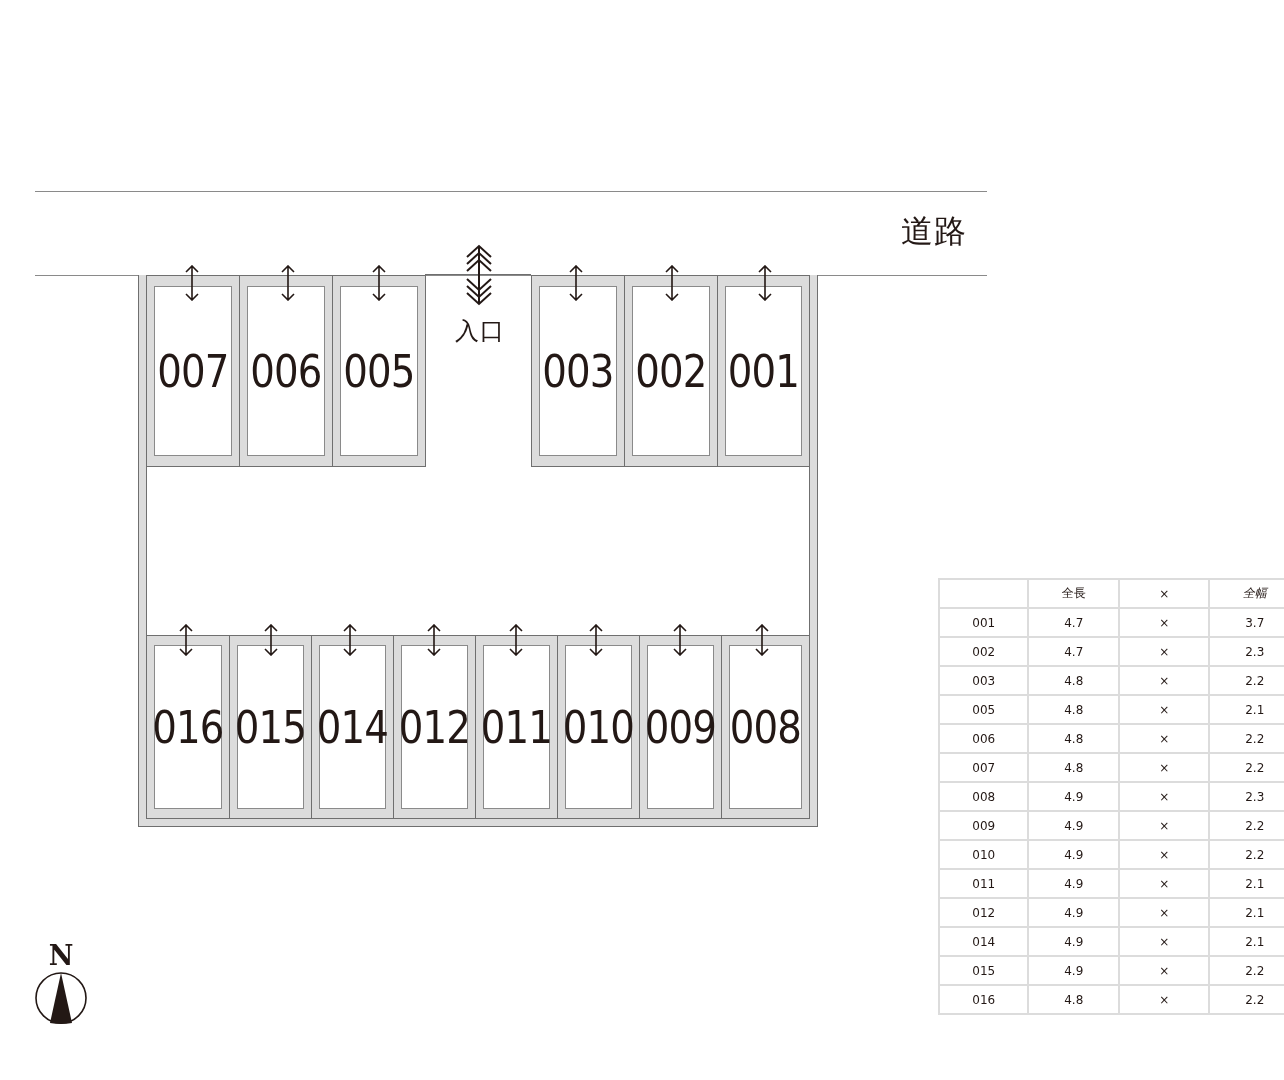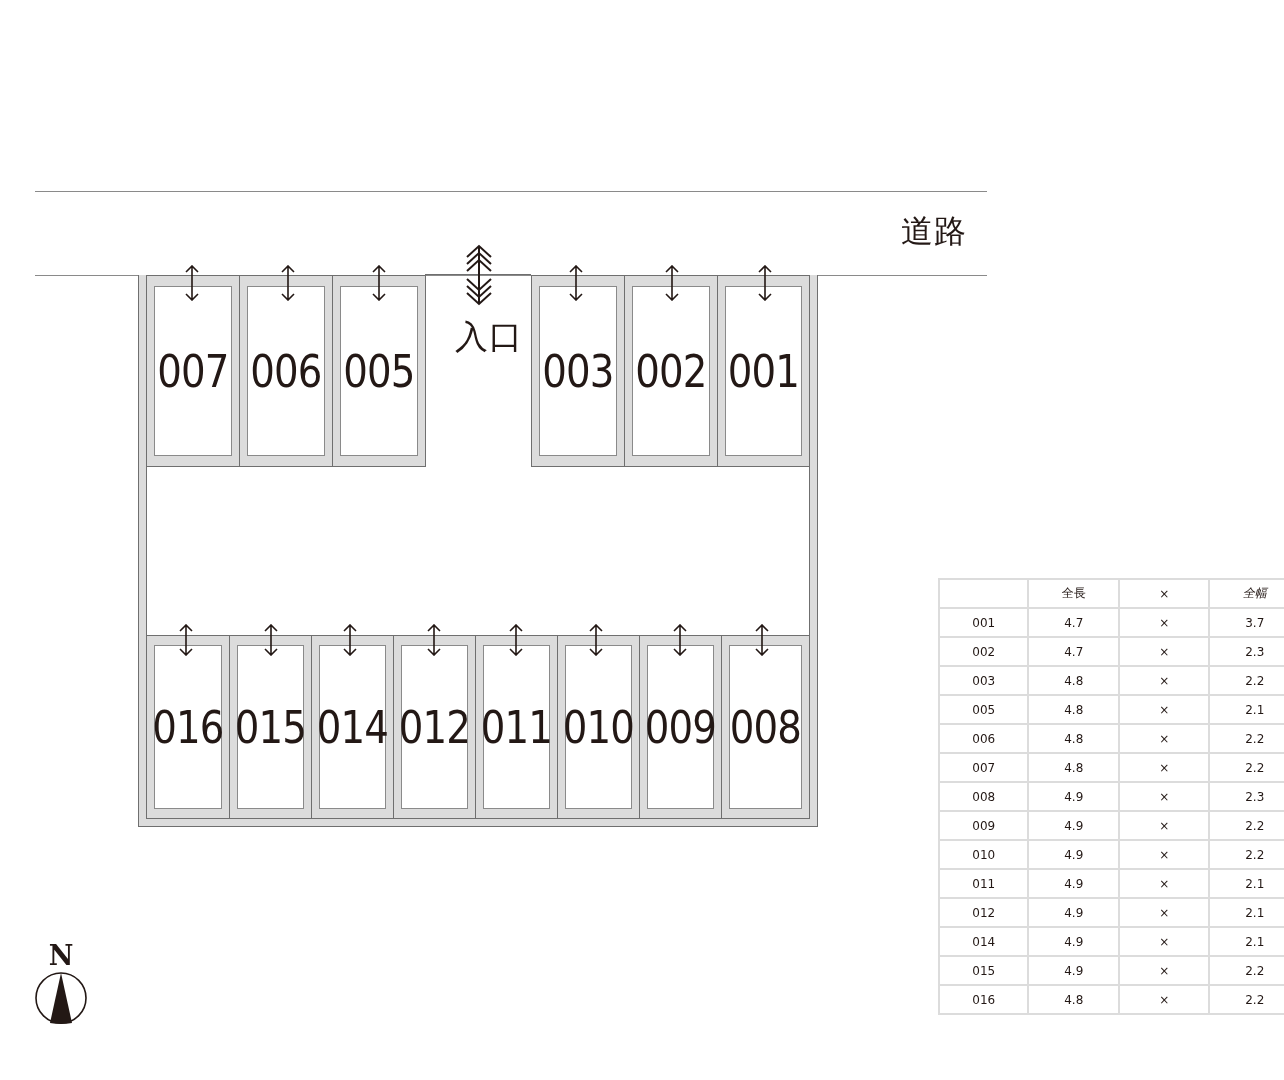--- a/index.html
+++ b/index.html
@@ -8,21 +8,21 @@
     .abs { position:absolute; }
     .road-line { position:absolute; height:1px; background:#8a8a8a; left:35px; width:952px; }
     .road-label { position:absolute; left:893px; top:210px; font-size:32px; color:#231815; letter-spacing:1px;margin-left:8px; }
     .wall { position:absolute; background:#dcdcdc; box-sizing:border-box; }
     .space { position:absolute; box-sizing:border-box; background:#dcdcdc; border:1px solid #6f6f6f; }
     .space .inner { position:absolute; left:7px; right:7px; top:10px; bottom:10px; background:#fff; border:1px solid #8a8a8a; box-sizing:border-box; }
     .space.bottom .inner { top:9px; bottom:9px; }
     .space .num { position:absolute; left:-4px; right:-4px; top:50%; transform:translateY(-50%) scaleX(0.86);
                   text-align:center; font-family:"DejaVu Sans", sans-serif; font-size:45px; color:#231815; letter-spacing:-1px; white-space:nowrap; }
     .arrow { position:absolute; width:14px; height:36px; }
-    .entrance-label { position:absolute; left:455px; top:315px; font-size:33px; color:#231815; letter-spacing:1px; }
+    .entrance-label { position:absolute; left:455px; top:315px; font-size:24px; color:#231815; letter-spacing:1px; }
     table.spec { position:absolute; left:898px; top:578px; border-collapse:collapse; width:363px;
                  font-family:"DejaVu Sans", sans-serif; font-size:12px; color:#231815;margin-left:40px; }
     table.spec td, table.spec th { border:2px solid #dcdcdc; height:27px; padding:0; text-align:center; font-weight:normal; }
     table.spec th { height:27px; }
     .compass { position:absolute; left:35px; top:942px; width:54px; height:84px; }
   </style>
 </head>
 <body>
 
 <div class="road-line" style="top:191px;"></div>

